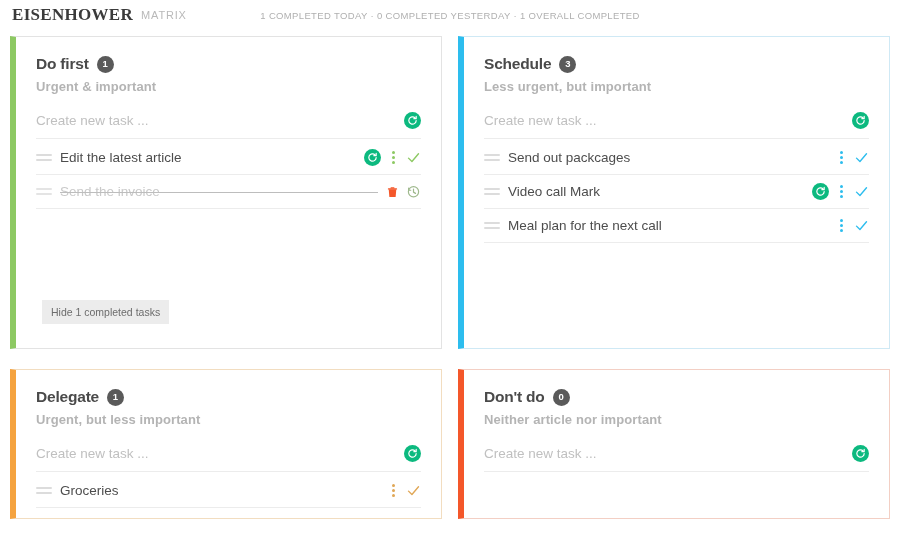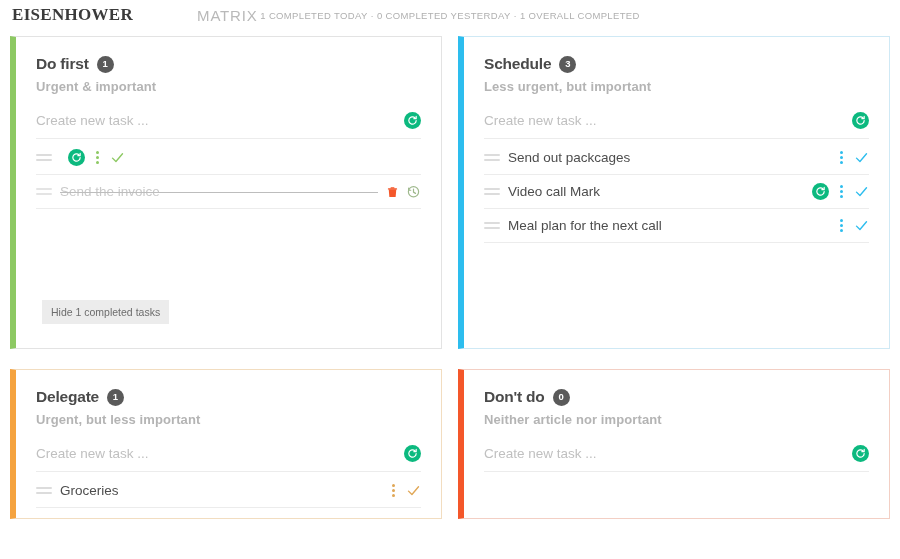--- a/index.html
+++ b/index.html
@@ -10,34 +10,33 @@
     overflow: hidden;
   }
 
   
   .header {
     height: 30px;
     display: flex;
     align-items: center;
     padding: 0 12px;
     position: relative;
-    gap: 44px;
   }
   .brand {
     font-family: "Liberation Serif", serif;
     font-weight: bold;
     font-size: 17px;
     letter-spacing: 0.3px;
     color: #3b3b3b;
   }
   .brand-sub {
-    font-size: 15px;
+    font-size: 11px;
     color: #b9b9b9;
     letter-spacing: 0.8px;
-    margin-left: 20px;
+    margin-left: 8px;
     font-weight: normal;
   }
   .stats {
     position: absolute;
     left: 50%;
     transform: translateX(-50%);
     font-size: 9.5px;
     color: #b0b0b0;
     letter-spacing: 0.35px;
     white-space: nowrap;
@@ -234,20 +233,21 @@
             <path d="M20 3v5h-5" stroke="#ffffff" stroke-width="2.6" stroke-linecap="round" stroke-linejoin="round"></path>
           </svg>
         </span>
       </div>
       <div class="task-list">
         <div class="task-row">
           <span class="drag-handle">
             <i></i>
             <i></i>
           </span>
+          <span class="task-name">Edit the latest article</span>
           <span class="task-actions">
             <span class="sync-badge">
               <svg width="11" height="11" viewBox="0 0 24 24" fill="none">
                 <path d="M20 12a8 8 0 1 1-2.6-5.9" stroke="#ffffff" stroke-width="2.6" stroke-linecap="round"></path>
                 <path d="M20 3v5h-5" stroke="#ffffff" stroke-width="2.6" stroke-linecap="round" stroke-linejoin="round"></path>
               </svg>
             </span>
             <span class="dots">
               <i></i>
               <i></i>

